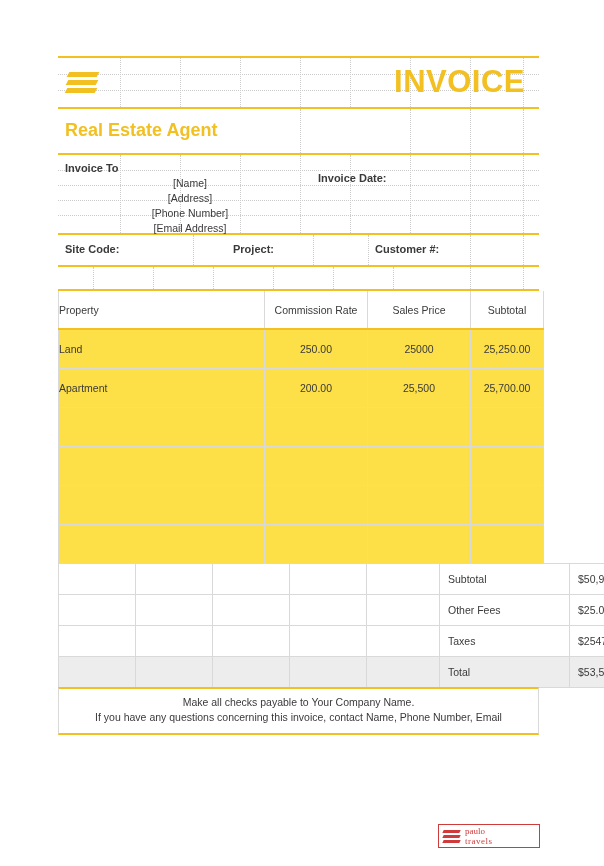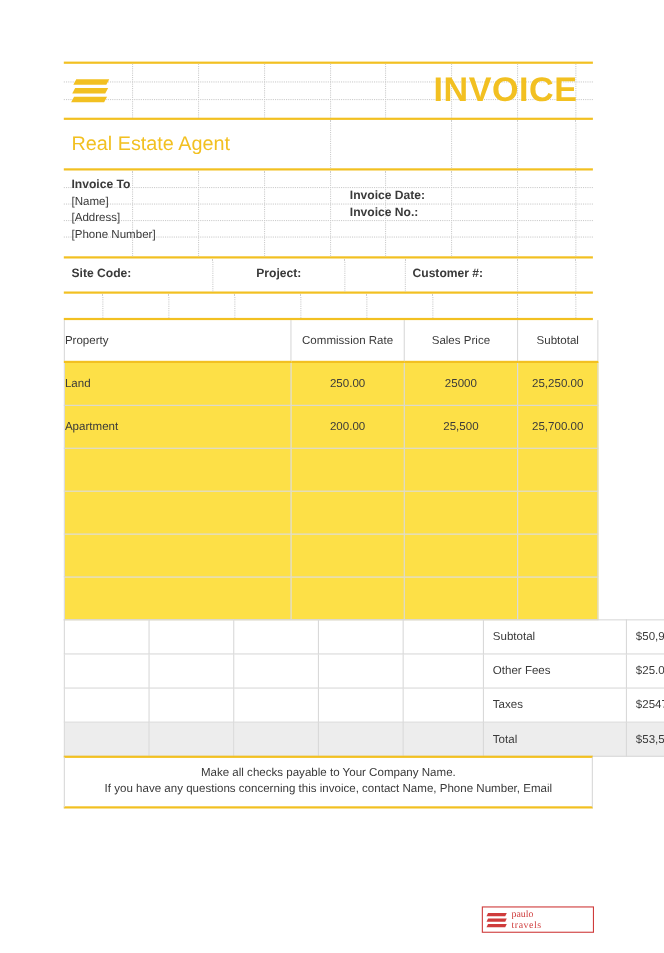--- a/index.html
+++ b/index.html
@@ -87,21 +87,21 @@
   .title-row {
     position: relative;
     height: 44px;
     border-bottom: 2px solid #f2c021;
   }
   .doc-title {
     position: absolute;
     left: 7px;
     top: 11px;
     font-size: 18px;
-    font-weight: normal;
+    font-weight: bold;
     color: #f2c021;
   }
 
   
   .addr-block {
     position: relative;
     height: 78px;
     border-bottom: 2px solid #f2c021;
   }
   .addr-left {
@@ -119,20 +119,21 @@
   .lbl-bold {
     font-size: 11px;
     font-weight: bold;
     color: #3a3a3a;
     line-height: 15px;
   }
   .lbl-plain {
     font-size: 10.5px;
     color: #3a3a3a;
     line-height: 15px;
+    text-align: center;
   }
 
   
   .site-row {
     position: relative;
     height: 30px;
     border-bottom: 2px solid #f2c021;
   }
   .site-row .cell {
     position: absolute;
@@ -312,24 +313,24 @@
         <div class="hline" style="top:15px;"></div>
         <div class="hline" style="top:30px;"></div>
         <div class="hline" style="top:45px;"></div>
         <div class="hline" style="top:60px;"></div>
       </div>
       <div class="addr-left">
         <div class="lbl-bold">Invoice To</div>
         <div class="lbl-plain">[Name]</div>
         <div class="lbl-plain">[Address]</div>
         <div class="lbl-plain">[Phone Number]</div>
+        <div class="lbl-plain">[Email Address]</div>
       </div>
       <div class="addr-right">
         <div class="lbl-bold">Invoice Date:</div>
-        <div class="lbl-bold">Invoice No.:</div>
       </div>
     </div>
 
     <div class="site-row">
       <div class="grid-lines">
         <div class="vline" style="left:135px;"></div>
         <div class="vline" style="left:255px;"></div>
         <div class="vline" style="left:310px;"></div>
         <div class="vline" style="left:412px;"></div>
         <div class="vline" style="left:465px;"></div>

